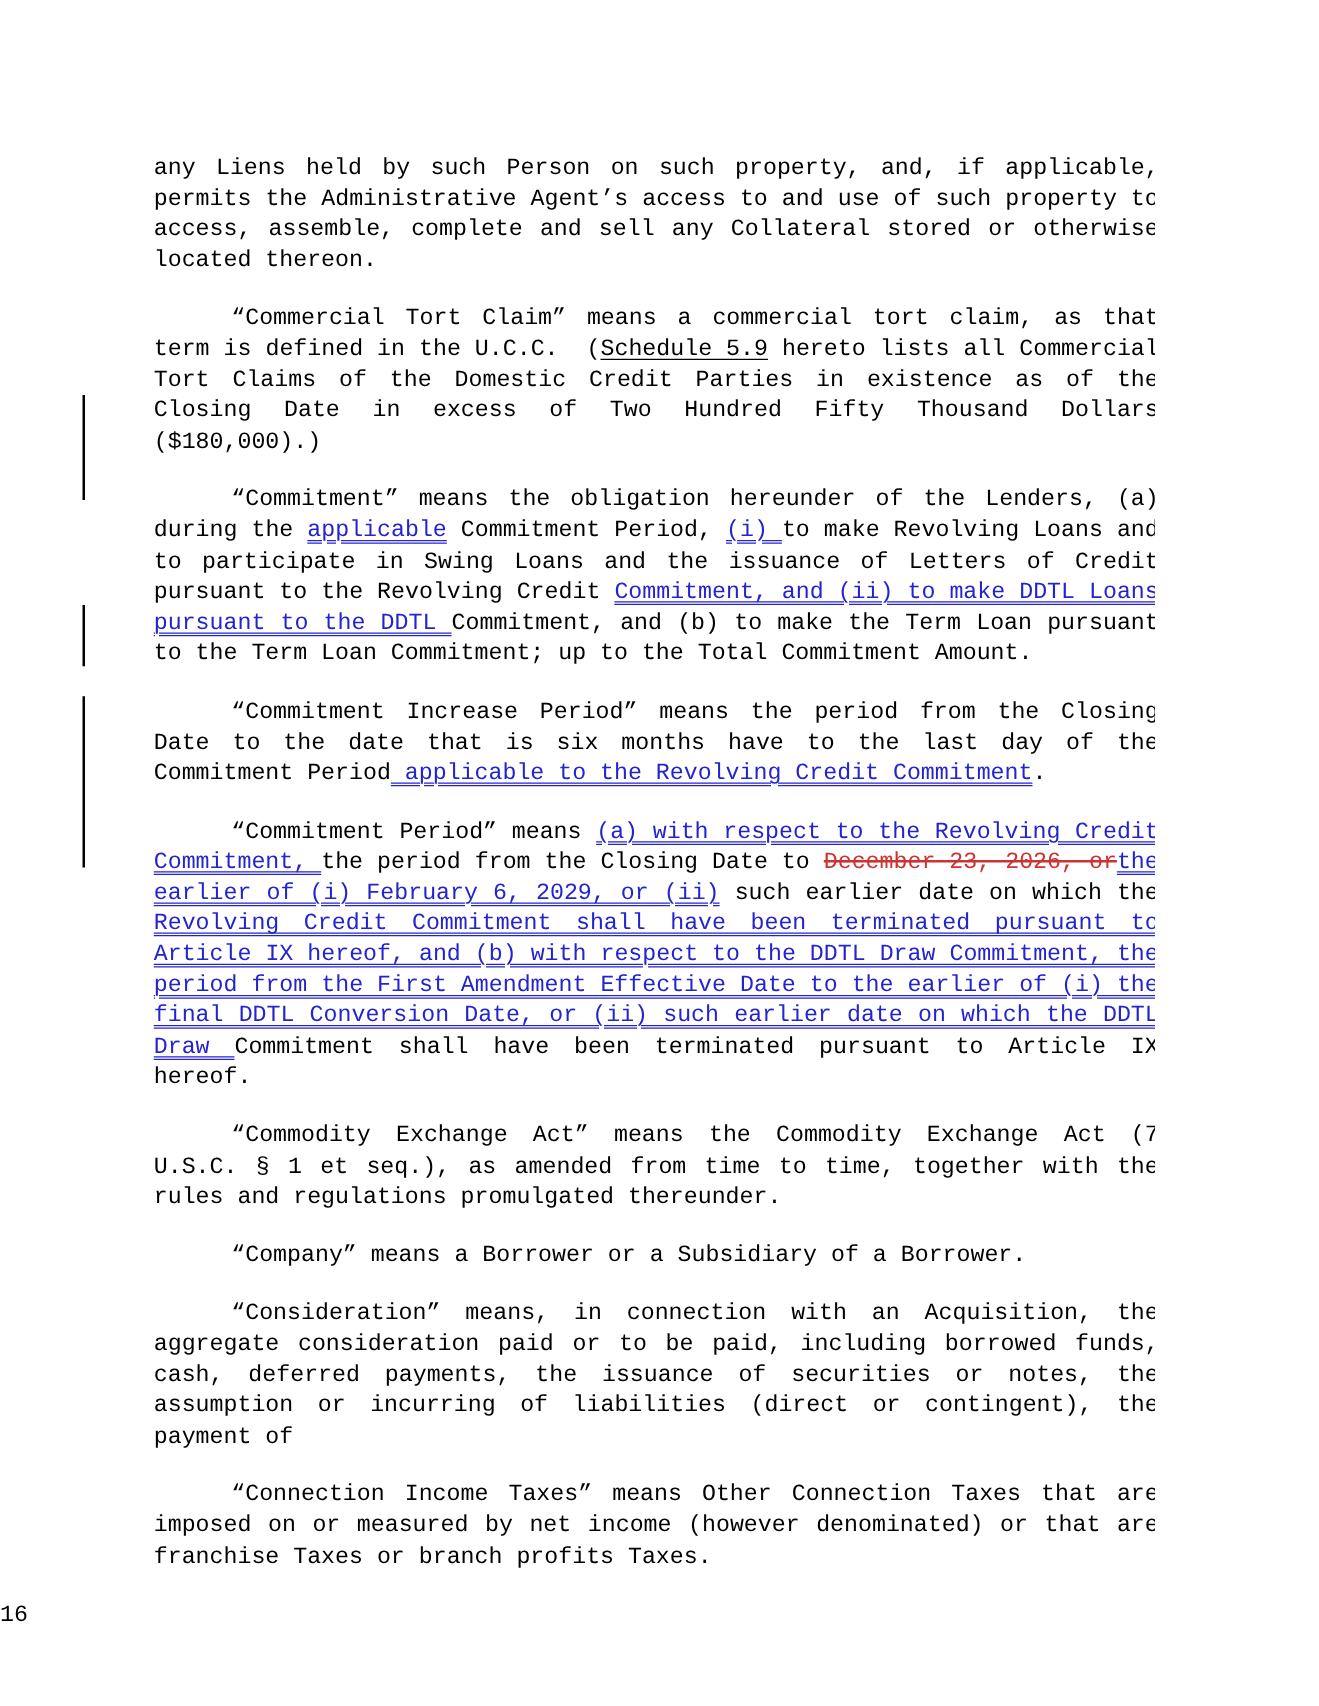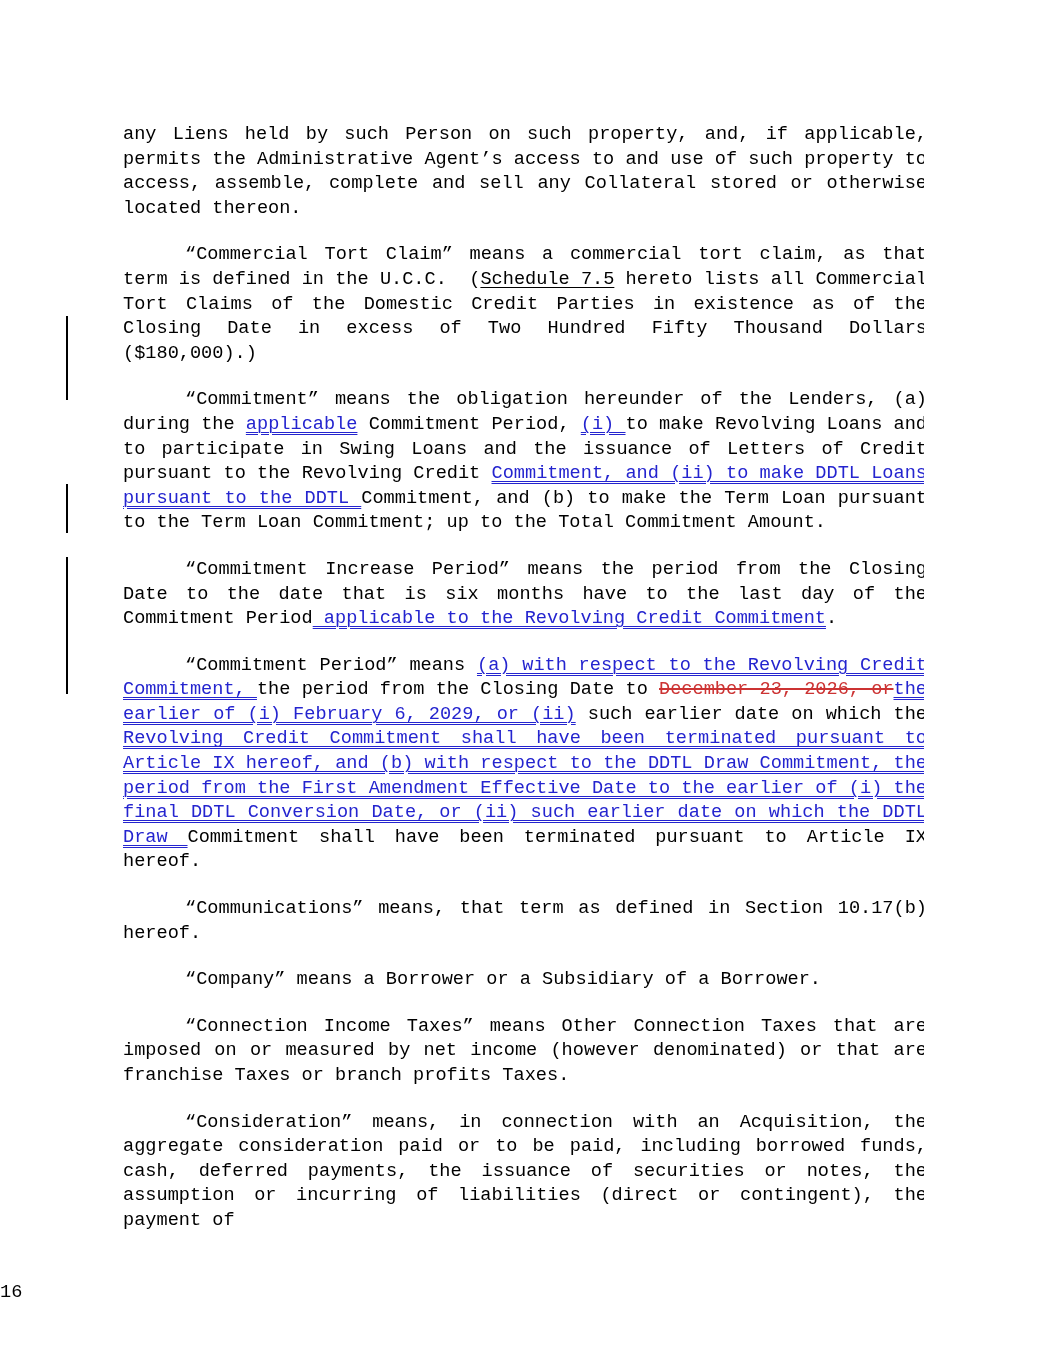--- a/index.html
+++ b/index.html
@@ -76,25 +76,25 @@
 <body>
 
 <div class="page">
 
   <div class="change-bar bar-1"></div>
   <div class="change-bar bar-2"></div>
   <div class="change-bar bar-3"></div>
 
   <div class="content" id="paragraphs">
       <p class="para no-indent"><span class="run-n">any Liens held by such Person on such property, and, if applicable, permits the Administrative Agent’s access to and use of such property to access, assemble, complete and sell any Collateral stored or otherwise located thereon.</span></p>
-      <p class="para"><span class="run-n">“Commercial Tort Claim” means a commercial tort claim, as that term is defined in the U.C.C.&nbsp; (</span><span class="run-u">Schedule 7.5</span><span class="run-n"> hereto lists all Commercial Tort Claims of the Domestic Credit Parties in existence as of the Closing Date in excess of Two Hundred Fifty Thousand Dollars ($180,000).)</span></p>
+      <p class="para"><span class="run-n">“Commercial Tort Claim” means a commercial tort claim, as that term is defined in the U.C.C.&nbsp; (</span><span class="run-u">Schedule 5.9</span><span class="run-n"> hereto lists all Commercial Tort Claims of the Domestic Credit Parties in existence as of the Closing Date in excess of Two Hundred Fifty Thousand Dollars ($180,000).)</span></p>
       <p class="para"><span class="run-n">“Commitment” means the obligation hereunder of the Lenders, (a) during the </span><span class="run-ins">applicable</span><span class="run-n"> Commitment Period, </span><span class="run-ins">(i) </span><span class="run-n">to make Revolving Loans and to participate in Swing Loans and the issuance of Letters of Credit pursuant to the Revolving Credit </span><span class="run-ins">Commitment, and (ii) to make DDTL Loans pursuant to the DDTL </span><span class="run-n">Commitment, and (b) to make the Term Loan pursuant to the Term Loan Commitment; up to the Total Commitment Amount.</span></p>
       <p class="para"><span class="run-n">“Commitment Increase Period” means the period from the Closing Date to the date that is six months have to the last day of the Commitment Period</span><span class="run-ins"> applicable to the Revolving Credit Commitment</span><span class="run-n">.</span></p>
       <p class="para"><span class="run-n">“Commitment Period” means </span><span class="run-ins">(a) with respect to the Revolving Credit Commitment, </span><span class="run-n">the period from the Closing Date to </span><span class="run-del">December 23, 2026, or</span><span class="run-ins">the earlier of (i) February 6, 2029, or (ii)</span><span class="run-n"> such earlier date on which the </span><span class="run-ins">Revolving Credit Commitment shall have been terminated pursuant to Article IX hereof, and (b) with respect to the DDTL Draw Commitment, the period from the First Amendment Effective Date to the earlier of (i) the final DDTL Conversion Date, or (ii) such earlier date on which the DDTL Draw </span><span class="run-n">Commitment shall have been terminated pursuant to Article IX hereof.</span></p>
-      <p class="para"><span class="run-n">“Communications” means, that term as defined in Section 10.17(b) hereof.</span></p>
+      <p class="para"><span class="run-n">“Commodity Exchange Act” means the Commodity Exchange Act (7 U.S.C. § 1 et seq.), as amended from time to time, together with the rules and regulations promulgated thereunder.</span></p>
       <p class="para"><span class="run-n">“Company” means a Borrower or a Subsidiary of a Borrower.</span></p>
+      <p class="para"><span class="run-n">“Consideration” means, in connection with an Acquisition, the aggregate consideration paid or to be paid, including borrowed funds, cash, deferred payments, the issuance of securities or notes, the assumption or incurring of liabilities (direct or contingent), the payment of</span></p>
       <p class="para"><span class="run-n">“Connection Income Taxes” means Other Connection Taxes that are imposed on or measured by net income (however denominated) or that are franchise Taxes or branch profits Taxes.</span></p>
-      <p class="para"><span class="run-n">“Consideration” means, in connection with an Acquisition, the aggregate consideration paid or to be paid, including borrowed funds, cash, deferred payments, the issuance of securities or notes, the assumption or incurring of liabilities (direct or contingent), the payment of</span></p>
     </div>
 
   <div class="page-number">16</div>
 
 </div>
 
 </body></html>

